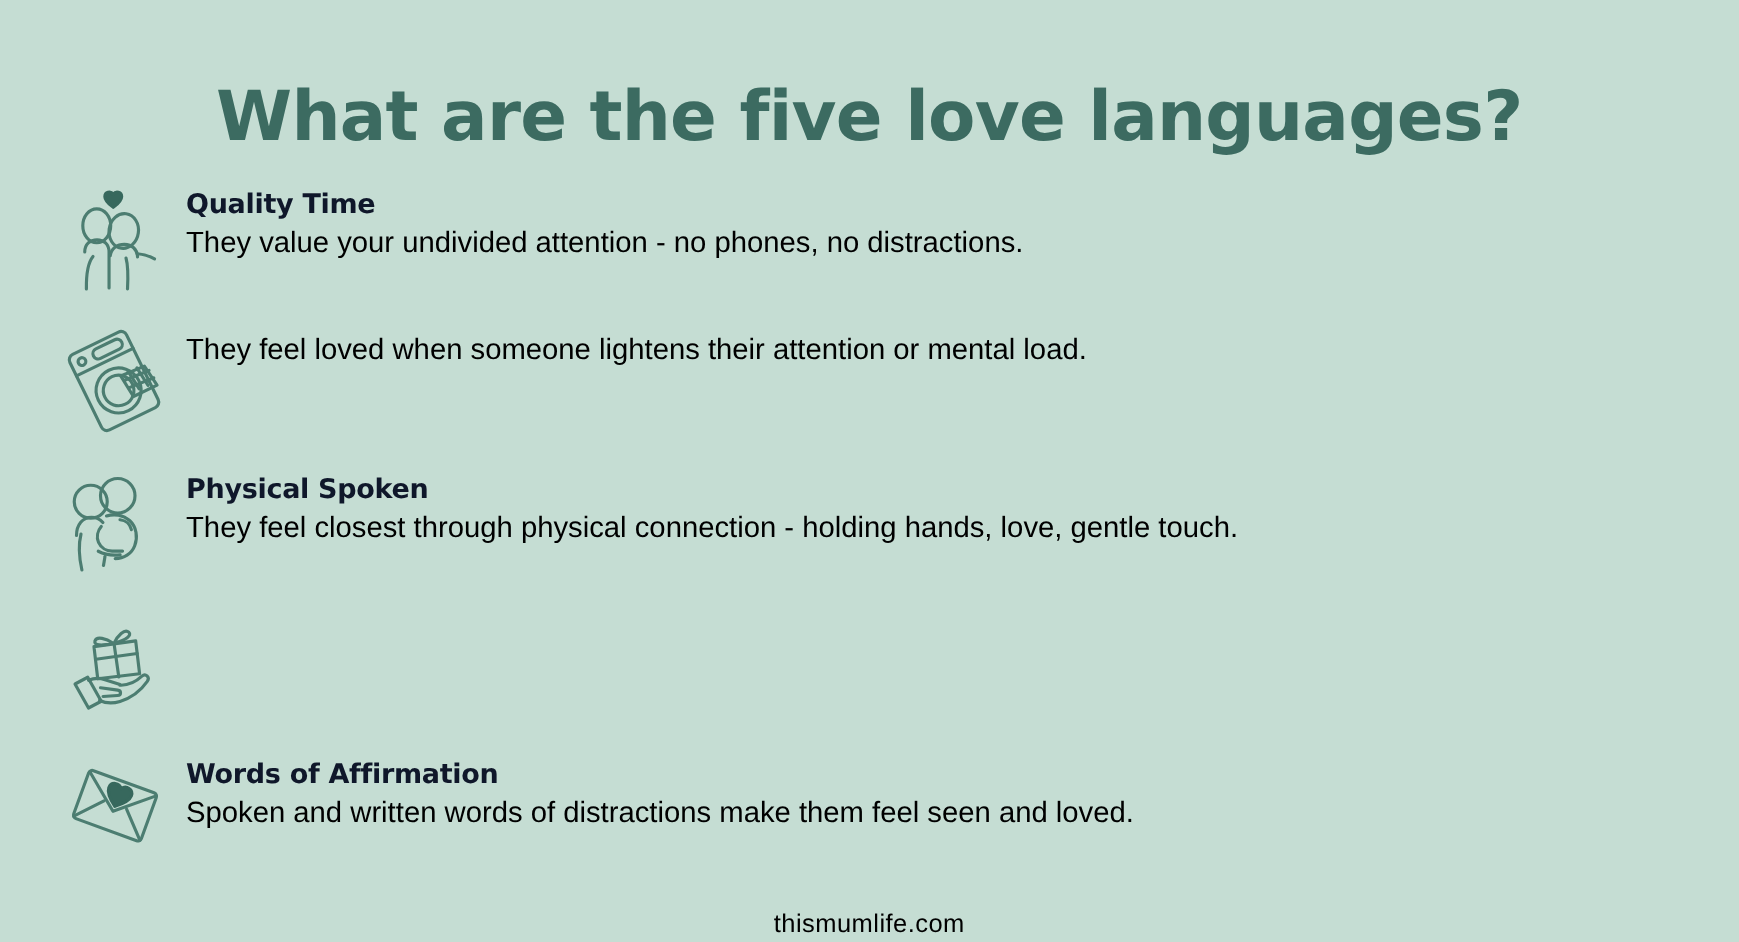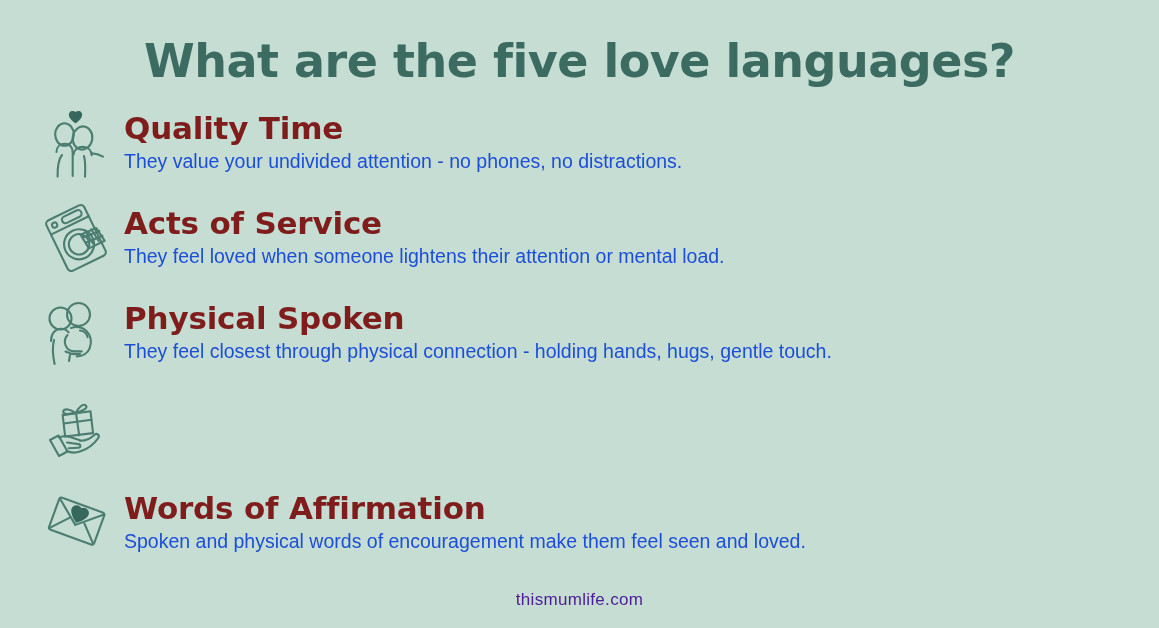--- a/index.html
+++ b/index.html
@@ -19,21 +19,21 @@
     height: 628px;
     background: #c5ddd3;
     box-sizing: border-box;
   }
   .page-title {
     text-align: center;
     color: #3c6b61;
     font-size: 46px;
     font-weight: bold;
     letter-spacing: -0.5px;
-    margin: 0;
+    margin: 16px;
     padding-top: 36px;
     line-height: 1.1;
     font-family: "DejaVu Sans", sans-serif;
   }
   .list {
     margin: 0;
     padding: 0;
     list-style: none;
     margin-top: 18px;
   }
@@ -54,42 +54,42 @@
     justify-content: center;
     padding-top: 2px;
   }
   .item-icon svg {
     display: block;
   }
   .item-body {
     padding-top: 6px;
   }
   .item-title {
-    color: #7f1d1d;
-    font-size: 31px;
+    color: #0f172a;
+    font-size: 18px;
     font-weight: bold;
     line-height: 1.15;
     margin: 0 0 4px 0;
     font-family: "DejaVu Sans", sans-serif;
     letter-spacing: -0.2px;
   }
   .item-desc {
-    color: #1d4ed8;
+    color: #000000;
     font-size: 19.5px;
     line-height: 1.2;
     margin: 0;
     font-family: "Liberation Sans", sans-serif;
   }
   .footer {
     position: absolute;
     left: 0;
     right: 0;
     bottom: 18px;
     text-align: center;
-    color: #4c1d95;
+    color: #000000;
     font-size: 17px;
     letter-spacing: 0.3px;
     font-family: "Liberation Sans", sans-serif;
   }
 </style>
 </head>
 <body>
 
 <div class="infographic">
 
@@ -130,42 +130,41 @@
           <g transform="rotate(-26 36 36)">
             <path d="M40 38 l16 -6 l8 13 l-16 7 z" transform="rotate(24 48 40)"></path>
             <line x1="45" y1="35" x2="52" y2="47" transform="rotate(24 48 40)"></line>
             <line x1="51" y1="33" x2="58" y2="45" transform="rotate(24 48 40)"></line>
             <line x1="42.5" y1="41" x2="59" y2="35" transform="rotate(24 48 40)"></line>
             <line x1="45.5" y1="46" x2="62" y2="40" transform="rotate(24 48 40)"></line>
           </g>
         </svg>
       </span>
       <div class="item-body">
-        <p class="item-title">Acts of Service</p>
         <p class="item-desc">They feel loved when someone lightens their attention or mental load.</p>
       </div>
     </li>
 
     <li class="item">
       <span class="item-icon">
         <svg width="72" height="72" viewBox="0 0 72 72" fill="none" stroke="#4c7d71" stroke-width="2.1" stroke-linecap="round" stroke-linejoin="round">
           <circle cx="20.5" cy="21.5" r="11"></circle>
           <circle cx="38.5" cy="17.5" r="11.5"></circle>
           <path d="M11 44 c0 -7.2 4.2 -12.2 10 -12.2 c3.2 0 5.8 1.4 7.6 3.6"></path>
           <path d="M14 43 c-1.6 6.4 -1.2 16 0.6 24"></path>
           <path d="M31 31 c5 -1.6 11.2 -0.8 15.4 3 c4.6 4.2 5.6 11 3.4 16.8 c-2 5.4 -7.2 8.6 -13 8.6"></path>
           <path d="M27.5 38 c-2.4 2.8 -3.4 7 -1.8 10.6 c1.6 3.6 5.2 5.8 9 5.8 l7 0"></path>
           <path d="M25.5 54.5 c4.2 2.2 9.6 3 14.6 2.4"></path>
           <path d="M30 58 l-1 6"></path>
           <path d="M40 33.5 c3.8 0.4 6.8 3 7.6 6.6"></path>
         </svg>
       </span>
       <div class="item-body">
         <p class="item-title">Physical Spoken</p>
-        <p class="item-desc">They feel closest through physical connection - holding hands, hugs, gentle touch.</p>
+        <p class="item-desc">They feel closest through physical connection - holding hands, love, gentle touch.</p>
       </div>
     </li>
 
     <li class="item">
       <span class="item-icon">
         <svg width="72" height="72" viewBox="0 0 72 72" fill="none" stroke="#4c7d71" stroke-width="2.1" stroke-linecap="round" stroke-linejoin="round">
           <g transform="rotate(-12 38 28)">
             <path d="M24 20 l28 2 l-2 22 l-28 -2.5 z"></path>
             <line x1="23.5" y1="28.5" x2="51.2" y2="30.5"></line>
             <line x1="37.5" y1="20.8" x2="36" y2="43.2"></line>
@@ -189,21 +188,21 @@
             <rect x="12" y="17" width="48" height="34" rx="2.5"></rect>
             <path d="M12.5 18.5 L36 38 L59.5 18.5"></path>
             <path d="M12.5 50 L28 33.5"></path>
             <path d="M59.5 50 L44 33.5"></path>
             <path d="M36 22 c-2.4 -3.6 -8 -2.4 -8 2.2 c0 4.2 5 8 8 10.3 c3 -2.3 8 -6.1 8 -10.3 c0 -4.6 -5.6 -5.8 -8 -2.2 z" fill="#37685d" stroke="#37685d"></path>
           </g>
         </svg>
       </span>
       <div class="item-body">
         <p class="item-title">Words of Affirmation</p>
-        <p class="item-desc">Spoken and physical words of encouragement make them feel seen and loved.</p>
+        <p class="item-desc">Spoken and written words of distractions make them feel seen and loved.</p>
       </div>
     </li>
 
   </ul>
 
   <div class="footer">thismumlife.com</div>
 
 </div>
 
 </body></html>

